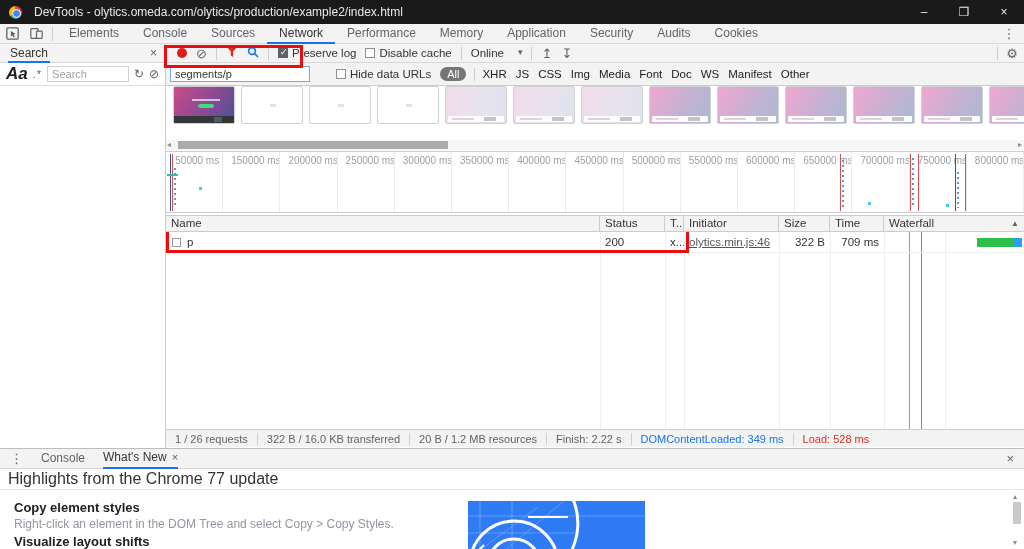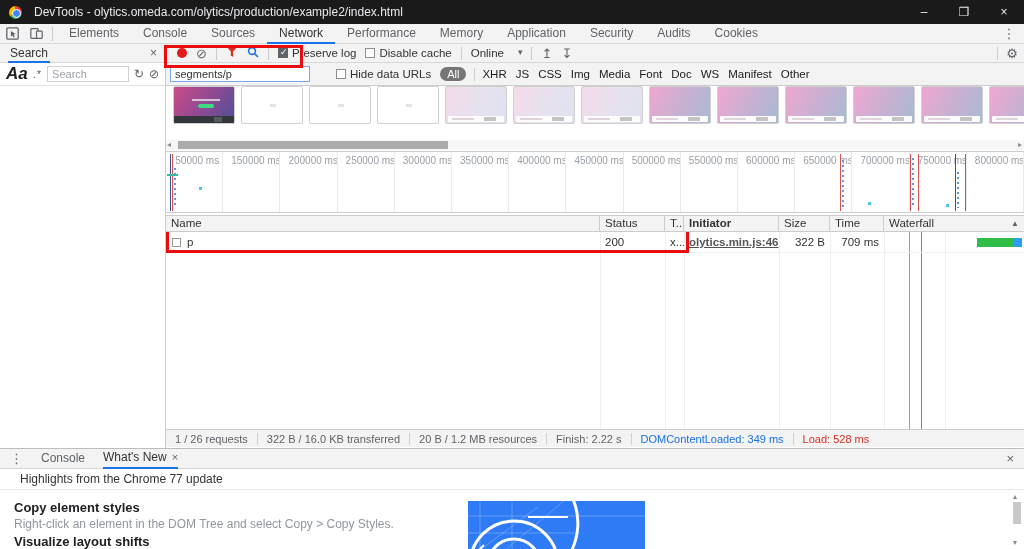--- a/index.html
+++ b/index.html
@@ -91,21 +91,21 @@
   .vline { position:absolute; top:2px; bottom:1px; width:1px; }
   .vline.red { background:#d65050; }
   .vline.navy { background:#3b4d9b; }
   .dotcol { position:absolute; width:2px; background:repeating-linear-gradient(#5b9bd5 0 2px, transparent 2px 5px); }
   .teal-dash { position:absolute; left:1px; top:22px; width:11px; height:2px; background:#2bbfa4; }
   .cyan-dot { position:absolute; width:3px; height:3px; background:#49c8e8; }
 
   
   .tbl-header { position:absolute; left:0; top:171px; width:100%; height:17px; background:#f3f3f3; border-top:1px solid #ccc; border-bottom:1px solid #ccc; display:flex; font-size:11.5px; color:#333; }
   .hcell { border-right:1px solid #ccc; padding:1px 0 0 5px; overflow:hidden; white-space:nowrap; }
-  .c-name{width:434px;} .c-status{width:65px;} .c-type{width:19px;} .c-init{width:95px;font-weight:bold;} .c-size{width:51px;} .c-time{width:54px;} .c-wf{flex:1; position:relative;}
+  .c-name{width:434px;} .c-status{width:65px;} .c-type{width:19px;} .c-init{width:95px;} .c-size{width:51px;} .c-time{width:54px;} .c-wf{flex:1; position:relative;}
   .sort-asc { position:absolute; right:5px; top:3px; font-size:8px; color:#5f6368; }
 
   .tbl-body { position:absolute; left:0; top:188px; width:100%; height:197px; background:#fff; overflow:hidden; }
   .bodyline { position:absolute; top:0; bottom:0; width:1px; background:#efefef; }
   .evline { position:absolute; top:0; bottom:0; width:1px; }
   .evline.blue { background:#6da3e8; }
   .evline.red { background:#d66262; }
   .req-row { position:relative; display:flex; height:21px; border-bottom:1px solid #f0f0f0; font-size:11.5px; color:#333; align-items:center; }
   .req-row .bcell { height:21px; display:flex; align-items:center; overflow:hidden; white-space:nowrap; }
   .doc-icon { width:9px; height:9px; border:1px solid #9a9a9a; background:#fff; margin:0 6px 0 6px; flex:0 0 9px; }
@@ -124,21 +124,21 @@
   .sum-red { color:#d93025; }
 
   
   .drawer { position:absolute; left:0; top:448px; width:1024px; height:101px; background:#fff; border-top:1px solid #bdbdbd; }
   .drawer-tabs { height:20px; background:#f3f3f3; border-bottom:1px solid #d8d8d8; display:flex; align-items:center; position:relative; }
   .drawer-menu { margin-left:10px; color:#5f6368; font-size:13px; }
   .drw-tab { margin-left:18px; font-size:12px; color:#5f6368; height:20px; line-height:19px; }
   .drw-tab.active { color:#333; border-bottom:2px solid #1a73e8; display:flex; align-items:center; gap:5px; }
   .tab-x { font-size:11px; color:#5f6368; }
   .drawer-close { position:absolute; right:10px; color:#5f6368; font-size:13px; }
-  .drawer-subheader { height:21px; border-bottom:1px solid #e8e8e8; display:flex; align-items:center; padding-left:20px; font-size:12px; color:#333; background:#fff; }
+  .drawer-subheader { height:21px; border-bottom:1px solid #e8e8e8; display:flex; align-items:center; padding-left:8px; font-size:16px; color:#333; background:#fff; }
   .drawer-content { position:relative; height:59px; background:#fff; }
   .wn-title { position:absolute; left:14px; font-size:13px; font-weight:bold; color:#202124; white-space:nowrap; }
   .wn-desc { position:absolute; left:14px; font-size:12px; color:#9196a0; white-space:nowrap; }
   .wn-image { position:absolute; left:468px; top:11px; width:177px; height:48px; overflow:hidden; }
   .wn-scroll { position:absolute; right:1px; top:0; width:12px; height:59px; }
   .wn-scroll .up { position:absolute; top:2px; left:2px; font-size:8px; color:#8a8a8a; }
   .wn-scroll .dn { position:absolute; bottom:2px; left:2px; font-size:8px; color:#8a8a8a; }
   .wn-thumb { position:absolute; top:12px; left:2px; width:8px; height:22px; background:#c8c8c8; }
 </style>
 </head>

